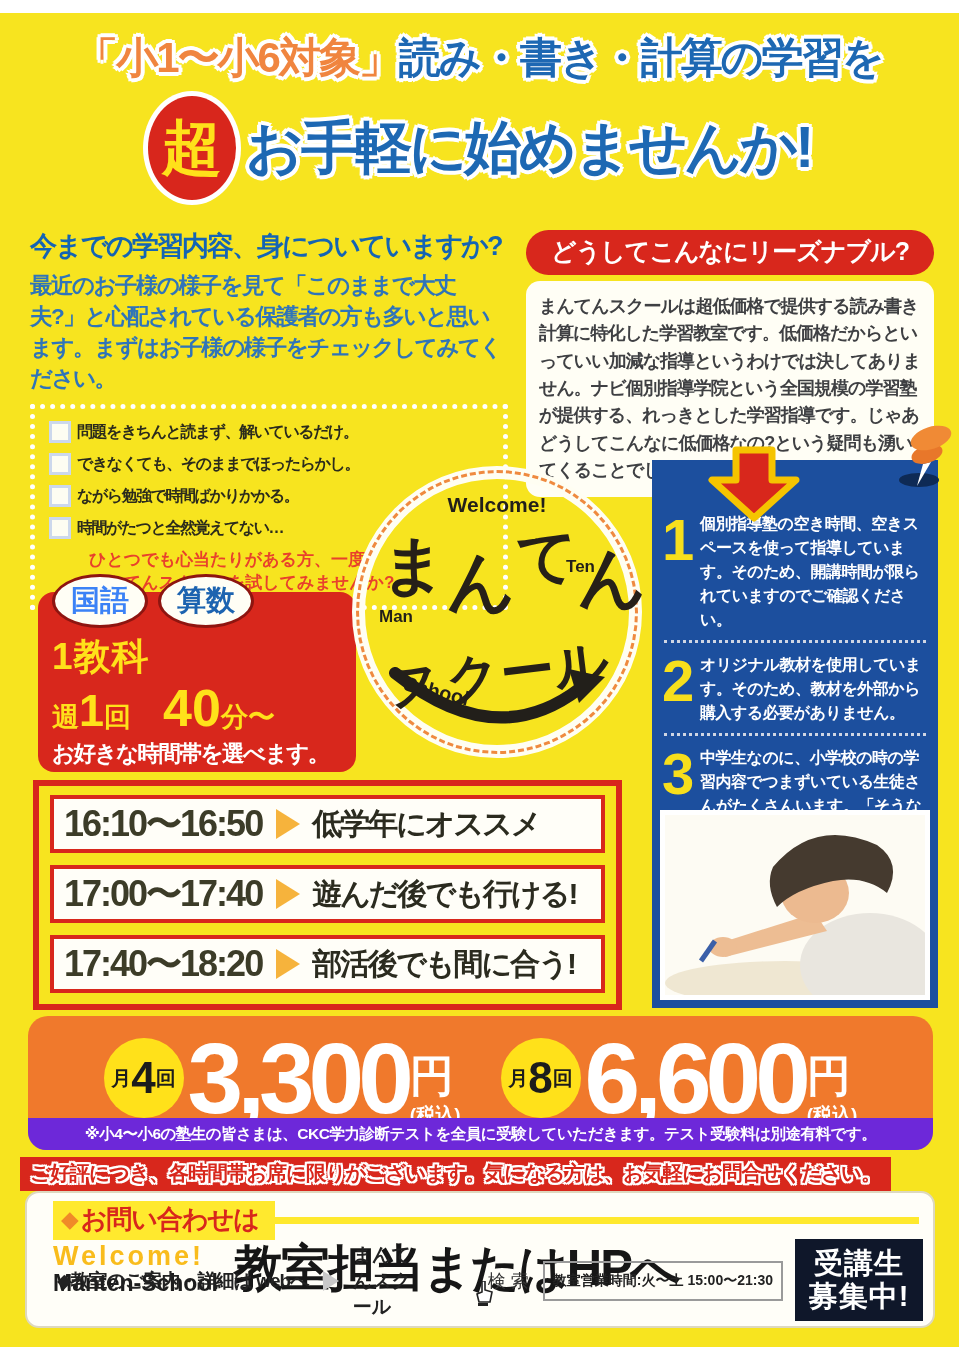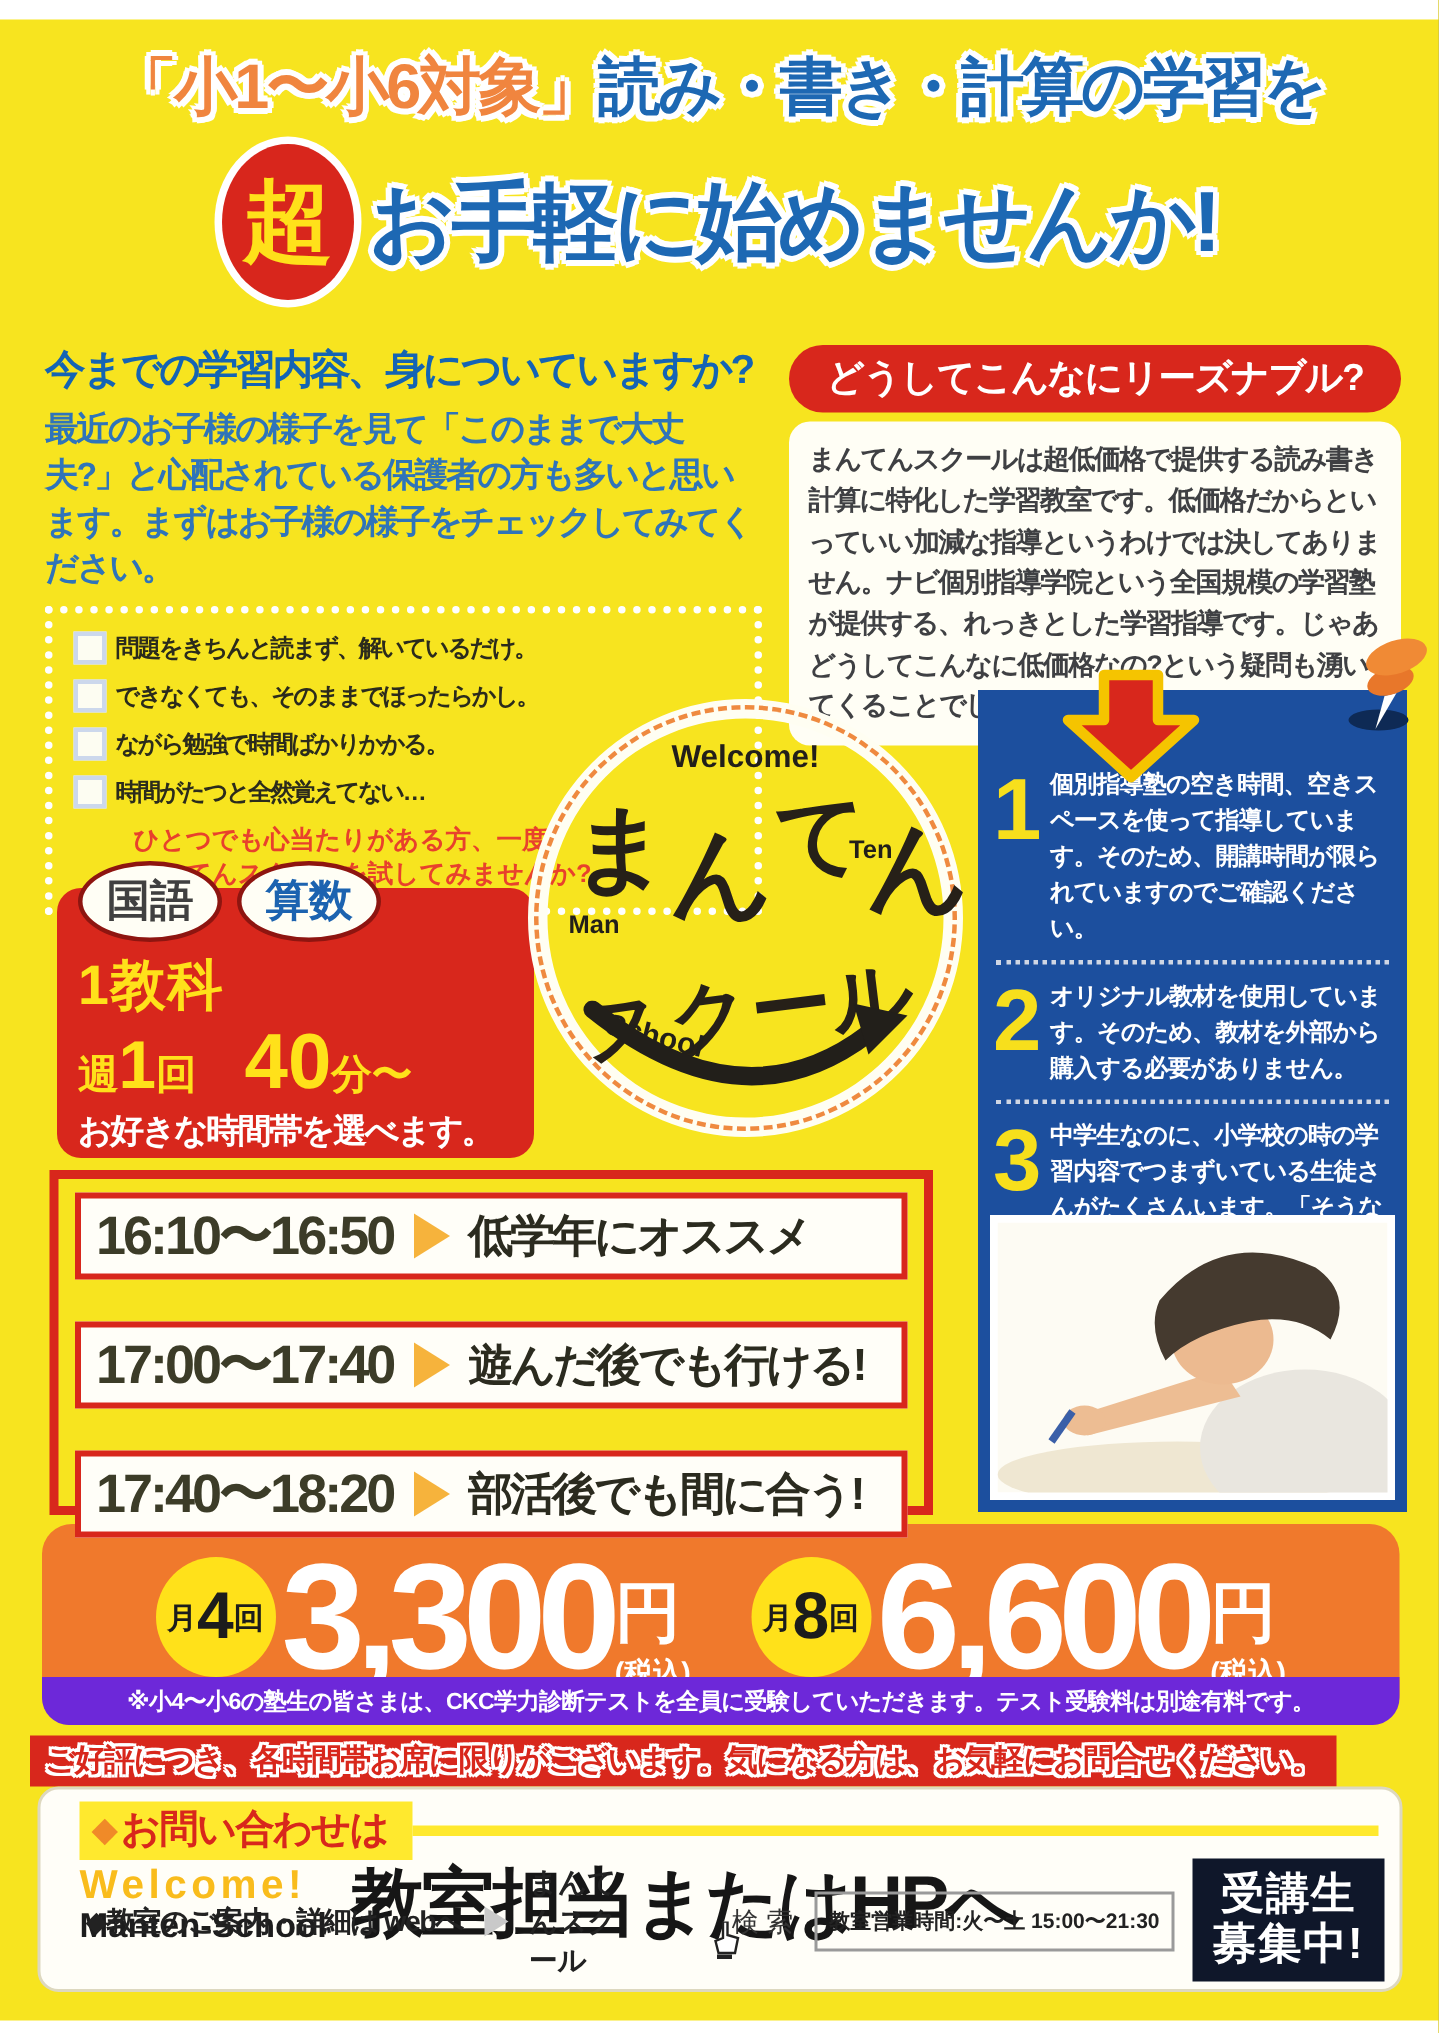--- a/index.html
+++ b/index.html
@@ -45,21 +45,21 @@
   .blue-item .num { flex:0 0 38px; color:#f7df1c; font-size:58px; font-weight:bold; line-height:0.95; }
   .blue-item .txt { color:#ffffff; font-size:16px; font-weight:600; letter-spacing:-0.5px; line-height:1.5; }
   .blue-sep { border-top:3px dotted #cfd6e4; margin:8px 2px 10px; }
   .photo { position:absolute; left:8px; bottom:8px; width:270px; height:190px; background:#ffffff; padding:5px; }
   .photo svg { width:100%; height:100%; display:block; }
 
   
   .course { position:absolute; left:38px; top:592px; width:318px; height:180px; background:#d8271c; border-radius:16px; padding:10px 14px; z-index:3; }
   .subjects { display:flex; gap:10px; margin-top:-28px; }
   .subj { width:96px; height:54px; background:#fffef5; border:3px solid #8e1510; border-radius:50%; display:flex; align-items:center; justify-content:center; font-size:29px; font-weight:bold; }
-  .subj.kokugo { color:#404040; }
+  .subj.kokugo { color:#3b82f6; }
   .subj.sansu { color:#1c63b0; }
   .course .l1 { color:#ffe11a; font-size:37px; font-weight:bold; margin-top:4px; letter-spacing:1px; }
   .course .l2 { color:#ffe11a; font-weight:bold; display:flex; align-items:baseline; margin-top:-4px; }
   .course .l2 .sm { font-size:27px; } .course .l2 .md { font-size:45px; } .course .l2 .bg { font-size:52px; margin-left:32px; }
   .course .l3 { color:#ffffff; font-size:22.5px; font-weight:bold; letter-spacing:-1.5px; margin-top:0px; white-space:nowrap; }
 
   
   .logo { position:absolute; left:352px; top:466px; width:290px; height:292px; border:13px solid #fffef2; border-radius:50%; z-index:5; }
   .logo::before { content:""; position:absolute; inset:-9px; border:3px dashed #ef8a3f; border-radius:50%; }
   .logo .welcome { position:absolute; top:14px; width:100%; text-align:center; color:#221f1a; font-size:21px; font-weight:bold; }
@@ -69,21 +69,21 @@
   .main-jp .c3{font-size:60px;display:inline-block;transform:translateY(-10px);}
   .main-jp .c4{font-size:68px;display:inline-block;transform:translateY(14px);}
   .logo .lbl { position:absolute; color:#221f1a; font-size:17px; font-weight:bold; }
   .logo .ten { top:78px; right:34px; } .logo .man { top:128px; left:14px; }
   .logo .sub-jp { position:absolute; top:160px; left:10px; width:250px; text-align:center; color:#262018; font-size:54px; font-weight:bold; transform:rotate(-7deg); white-space:nowrap; }
   .logo .school { position:absolute; bottom:42px; left:38px; color:#221f1a; font-size:20px; font-weight:bold; transform:rotate(14deg); }
   .logo svg.smile { position:absolute; left:18px; bottom:6px; }
 
   
   .schedule { position:absolute; left:33px; top:780px; width:589px; height:230px; border:6px solid #d8271c; background:#f7e41f; padding:9px 11px; z-index:2; }
-  .sch-row { height:58px; background:#fffef8; border:4px solid #d8271c; display:flex; align-items:center; padding:0 10px; margin-bottom:28px; }
+  .sch-row { height:58px; background:#fffef8; border:4px solid #d8271c; display:flex; align-items:center; padding:0 10px; margin-bottom:12px; }
   .sch-row:last-child { margin-bottom:0; }
   .sch-time { color:#3c3c28; font-size:36px; font-weight:bold; letter-spacing:-2px; white-space:nowrap; }
   .sch-tri { width:0; height:0; border-left:24px solid #f6b33c; border-top:15px solid transparent; border-bottom:15px solid transparent; margin:0 12px 0 14px; }
   .sch-label { color:#2b2b1f; font-size:30px; font-weight:bold; letter-spacing:-2px; white-space:nowrap; }
 
   
   .pricing { position:absolute; left:28px; top:1016px; width:905px; height:134px; background:#f0792c; border-radius:20px; }
   .plans { display:flex; justify-content:center; gap:40px; padding-top:12px; }
   .plan { display:flex; align-items:center; }
   .badge { flex:0 0 auto; width:80px; height:80px; background:#ffe11a; border-radius:50%; display:flex; align-items:center; justify-content:center; color:#1c1c1c; font-weight:bold; margin-right:4px; }

